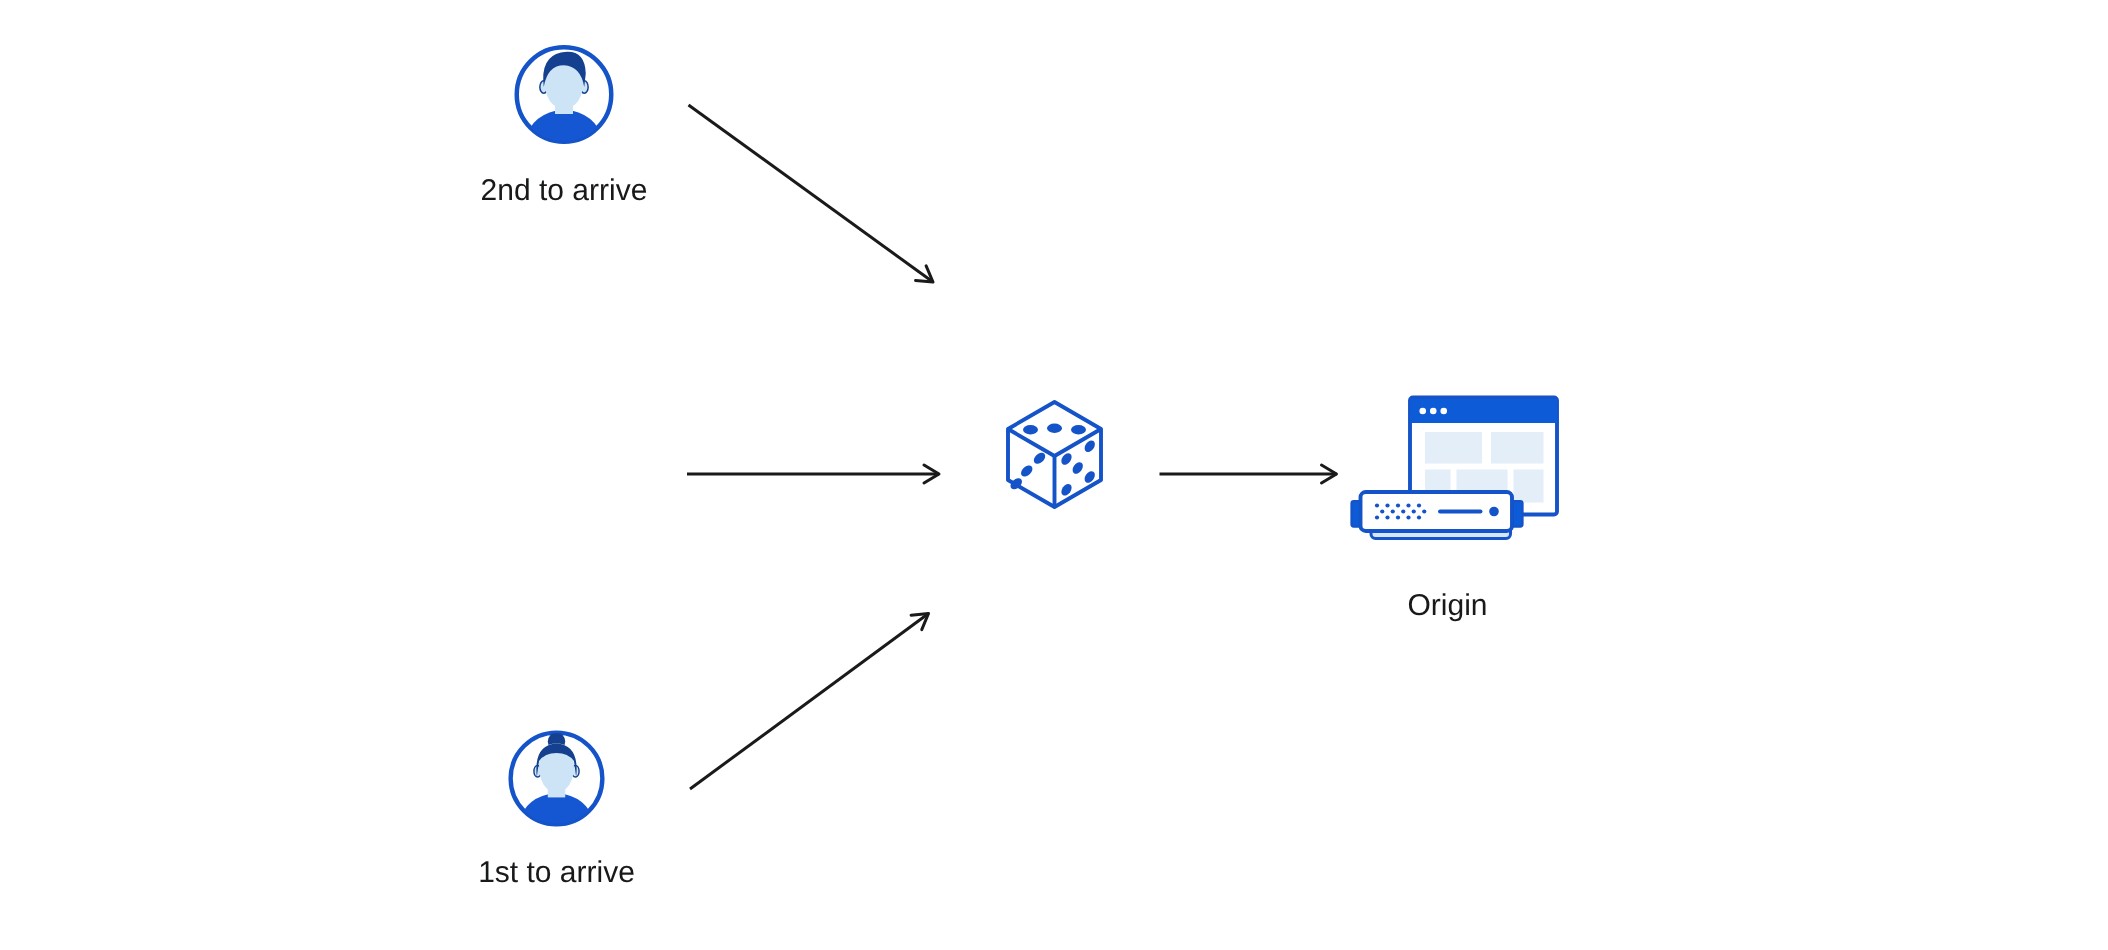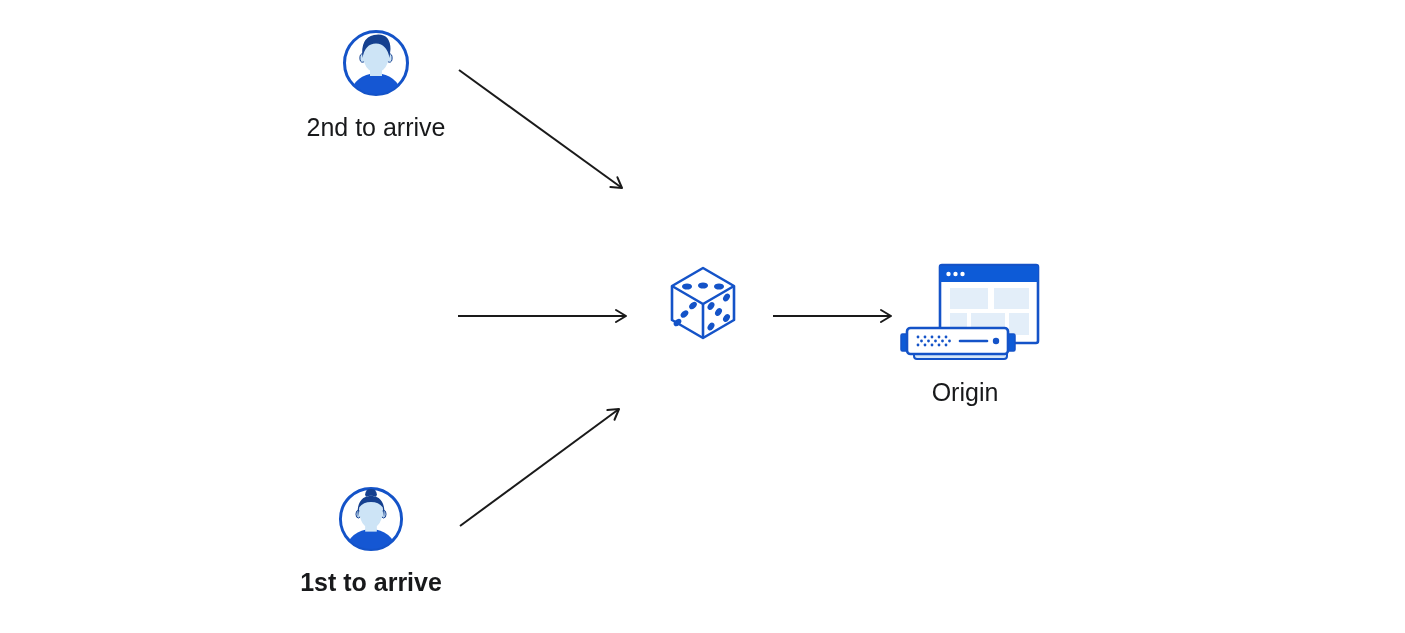--- a/index.html
+++ b/index.html
@@ -15,28 +15,28 @@
     overflow: hidden;
     font-family: "Liberation Sans", "DejaVu Sans", sans-serif;
   }
   .node {
     position: absolute;
     display: flex;
     flex-direction: column;
     align-items: center;
   }
   .node-label {
-    font-size: 25px;
+    font-size: 20px;
     line-height: 22px;
     color: #18191b;
     text-align: center;
     white-space: nowrap;
   }
   .visitor .node-label { margin-top: 19px; }
-  .origin .node-label  { margin-top: 16px; }
+  .origin .node-label  { margin-top: 28px; }
   #arrow-layer {
     position: absolute;
     left: 0; top: 0;
     width: 1405px; height: 633px;
     pointer-events: none;
   }
   svg { display: block; }
 </style>
 </head>
 <body>
@@ -69,21 +69,21 @@
         <ellipse cx="20.5" cy="29" rx="2.6" ry="4.2" fill="#cde4f6" stroke="#15408f" stroke-width="1"></ellipse>
         <ellipse cx="47.5" cy="29" rx="2.6" ry="4.2" fill="#cde4f6" stroke="#15408f" stroke-width="1"></ellipse>
         <path d="M21,24 Q21,8 34,8 Q47,8 47,24 Q47,36 41,41 Q34,45 27,41 Q21,36 21,24 Z" fill="#cde4f6"></path>
         <path d="M20.5,29 Q18,9 32,6 Q48,3 48.5,20 L47.5,29 Q45,15 34,14.5 Q23,14.5 20.5,29 Z" fill="#15408f"></path>
       </g>
     </svg>
     <div class="node-label">2nd to arrive</div>
   </div>
 
 
-  <div class="node visitor" style="left:286px; top:486px; width:170px;font-weight:bold;">
+  <div class="node visitor" style="left:286px; top:486px; width:170px;">
     <svg width="66" height="66" viewBox="0 0 68 68">
       <defs>
           <clipPath id="c3">
             <circle cx="34" cy="34" r="31"></circle>
           </clipPath>
         </defs>
       <circle cx="34" cy="34" r="31.5" fill="#ffffff" stroke="#1453c8" stroke-width="3"></circle>
       <g clip-path="url(#c3)">
         <path d="M7,68 Q11,46 34,44 Q57,46 61,68 Z" fill="#1557d3"></path>
         <rect x="28" y="35" width="12" height="12" fill="#cde4f6"></rect>

